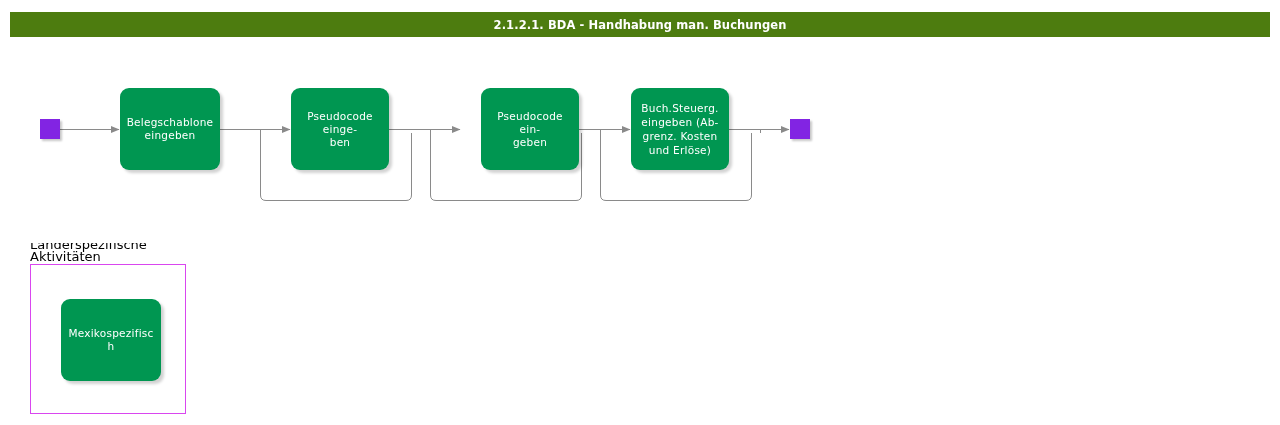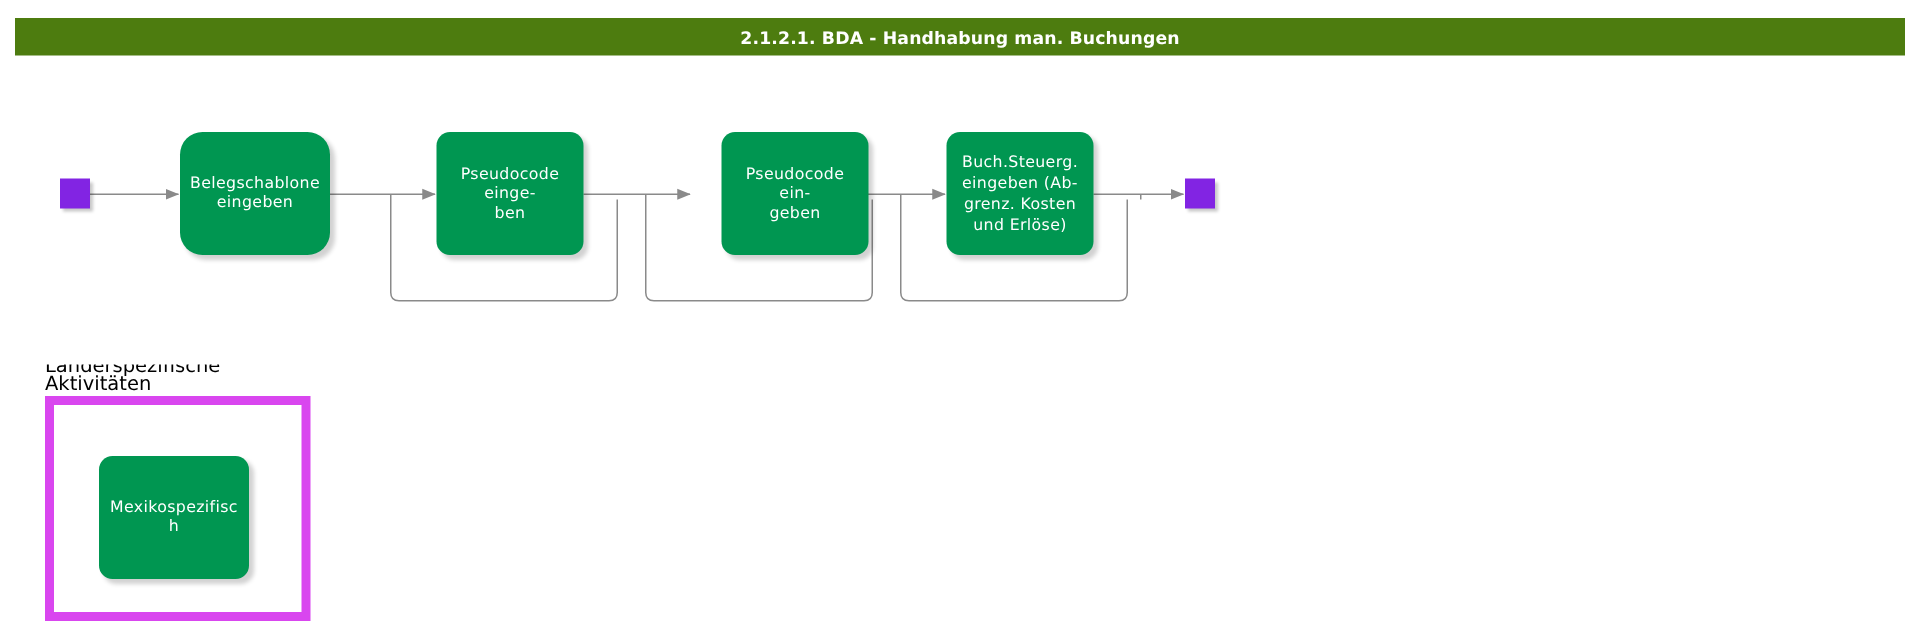--- a/index.html
+++ b/index.html
@@ -72,21 +72,21 @@
     color: #ffffff;
     font-family: "DejaVu Sans", sans-serif;
     font-size: 10.5px;
     line-height: 13px;
     text-align: center;
     letter-spacing: 0.25px;
     white-space: pre-line;
     word-break: break-word;
   }
 
-  #node-belegschablone { left: 120px; top: 88px;  width: 100px; height: 82px; border-radius: 15px; }
+  #node-belegschablone { left: 120px; top: 88px;  width: 100px; height: 82px; }
   #node-belegtext      { left: 291px; top: 88px;  width: 98px;  height: 82px; }
   #node-pseudocode     { left: 461px; top: 88px;  width: 98px;  height: 82px; margin-left: 20px; }
   #node-buchsteuerg    { left: 631px; top: 88px;  width: 98px;  height: 82px; }
 
   #node-buchsteuerg .node-label { line-height: 14px; }
 
   
   .terminator {
     position: absolute;
     width: 20px;
@@ -95,23 +95,23 @@
     box-shadow: 2px 2px 2px rgba(0, 0, 0, 0.22);
   }
   #start-marker { left: 40px;  top: 119px; }
   #end-marker   { left: 790px; top: 119px; }
 
   
   #group-laenderspezifisch {
     position: absolute;
     left: 30px;
     top: 264px;
-    width: 177px;
+    width: 156px;
     height: 150px;
-    border: 6px solid #d946ef;
+    border: 1px solid #d946ef;
     background: #ffffff;
     box-sizing: border-box;
   }
   #group-label-clip {
     position: absolute;
     left: 30px;
     top: 243px;
     width: 161px;
     height: 21px;
     overflow: hidden;

